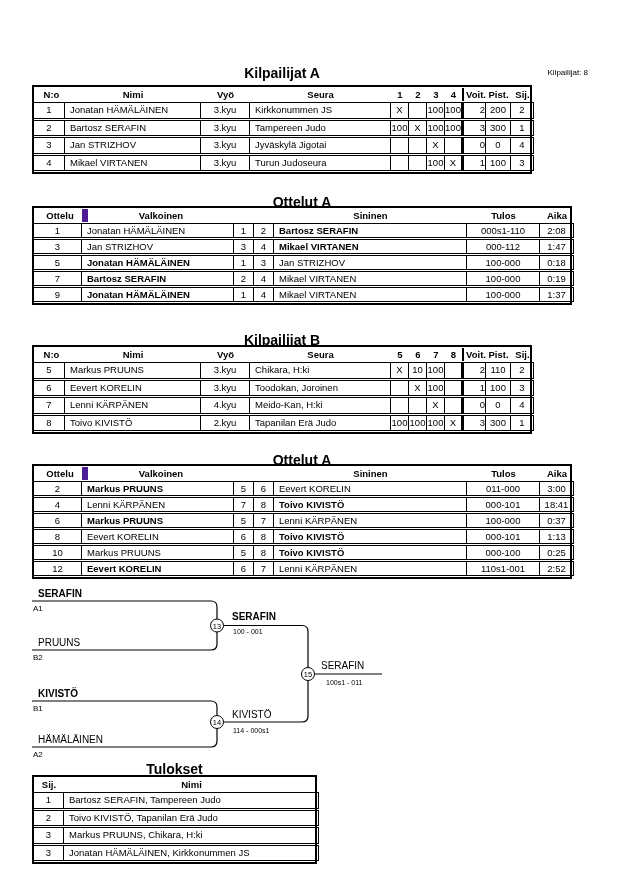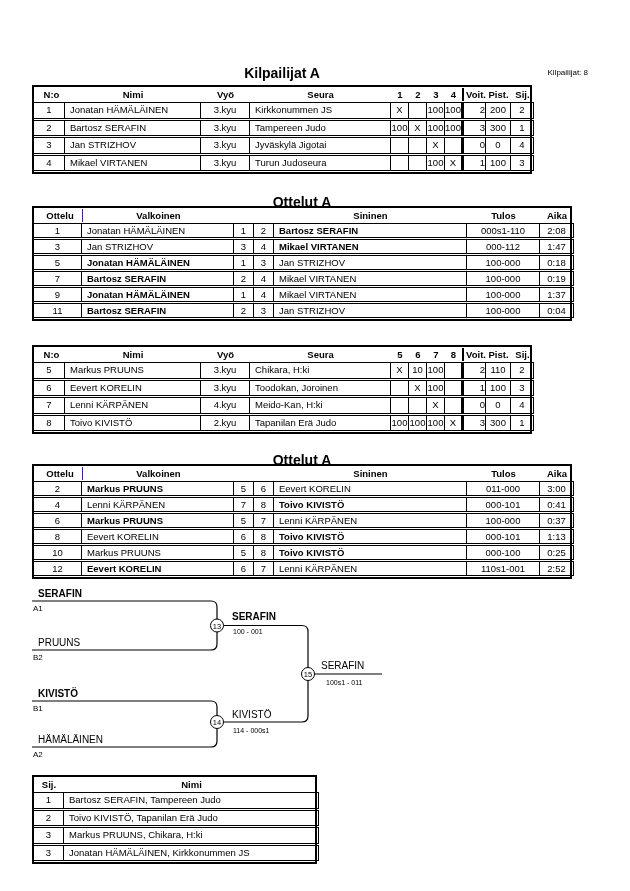--- a/index.html
+++ b/index.html
@@ -11,21 +11,21 @@
   .count{top:68px;left:388px;width:200px;text-align:right;font-size:8px;}
   .twrap{border:2px solid #000;box-sizing:border-box;background:#fff;}
   table{width:100%;table-layout:fixed;border-collapse:separate;border-spacing:0 1.5px;font-size:9.5px;}
   th{font-weight:bold;text-align:center;padding:1px 0;line-height:11px;border:none;
      overflow:hidden;white-space:nowrap;}
   td{text-align:center;padding:1px 0;line-height:12.5px;border:1px solid #000;border-left:none;
      overflow:hidden;white-space:nowrap;}
   table.matches td{line-height:11px;}
   td.al-l{text-align:left;padding-left:5px;padding-right:0;}
   .bl-thick{border-left:2px solid #000 !important;text-align:right;}
-  th.hdr-line{border-left:1px solid #4c1d95;}
+  th.hdr-line{border-left:6px solid #4c1d95;}
   th.th-left{text-align:center;padding-left:4px;}
   .bold{font-weight:bold;}
   .bracket{top:580px;left:0;}
   .bracket path{stroke:#000;fill:none;stroke-width:1.2;}
   .bracket circle{fill:#fff;stroke:#000;stroke-width:1;}
   .bracket text{fill:#000;font-family:"Liberation Sans","DejaVu Sans",sans-serif;}
   .bname{font-size:10px;}
   .blabel{font-size:8px;}
   .bscore{font-size:7px;}
   .bnum{font-size:7.5px;text-anchor:middle;}
@@ -187,33 +187,25 @@
           </tr>
           <tr>
             <td class="al-c">9</td>
             <td class="al-l bold">Jonatan HÄMÄLÄINEN</td>
             <td class="al-c">1</td>
             <td class="al-c">4</td>
             <td class="al-l">Mikael VIRTANEN</td>
             <td class="al-c">100-000</td>
             <td class="al-c">1:37</td>
           </tr>
-          <tr>
-            <td class="al-c">11</td>
-            <td class="al-l bold">Bartosz SERAFIN</td>
-            <td class="al-c">2</td>
-            <td class="al-c">3</td>
-            <td class="al-l">Jan STRIZHOV</td>
-            <td class="al-c">100-000</td>
-            <td class="al-c">0:04</td>
-          </tr>
         </tbody>
       </table>
   </div>
 
+  <div class="abs sec" style="top:332px;left:32px;width:500px">Kilpailijat B</div>
   <div class="abs twrap" style="top:345px;left:32px;width:500px">
     <table class="pool">
       <colgroup>
           <col style="width:31px">
           <col style="width:136px">
           <col style="width:49px">
           <col style="width:141px">
           <col style="width:18px">
           <col style="width:18px">
           <col style="width:18px">
@@ -327,21 +319,21 @@
             <td class="al-c">011-000</td>
             <td class="al-c">3:00</td>
           </tr>
           <tr>
             <td class="al-c">4</td>
             <td class="al-l">Lenni KÄRPÄNEN</td>
             <td class="al-c">7</td>
             <td class="al-c">8</td>
             <td class="al-l bold">Toivo KIVISTÖ</td>
             <td class="al-c">000-101</td>
-            <td class="al-c">0:41</td>
+            <td class="al-c">18:41</td>
           </tr>
           <tr>
             <td class="al-c">6</td>
             <td class="al-l bold">Markus PRUUNS</td>
             <td class="al-c">5</td>
             <td class="al-c">7</td>
             <td class="al-l">Lenni KÄRPÄNEN</td>
             <td class="al-c">100-000</td>
             <td class="al-c">0:37</td>
           </tr>
@@ -403,20 +395,21 @@
     <text class="bname" x="38" y="163">HÄMÄLÄINEN</text>
     <text class="blabel" x="33" y="177">A2</text>
 
     <text class="bname" x="232" y="138">KIVISTÖ</text>
     <text class="bscore" x="233" y="152.5">114 - 000s1</text>
 
     <text class="bname" x="321" y="88.5">SERAFIN</text>
     <text class="bscore" x="326" y="104.5">100s1 - 011</text>
   </svg>
 
+  <div class="abs sec" style="top:761px;left:32px;width:285px">Tulokset</div>
   <div class="abs twrap" style="top:775px;left:32px;width:285px">
     <table class="pool">
       <colgroup>
           <col style="width:30px">
           <col style="width:255px">
         </colgroup>
     <thead>
           <tr>
             <th>Sij.</th>
             <th>Nimi</th>

